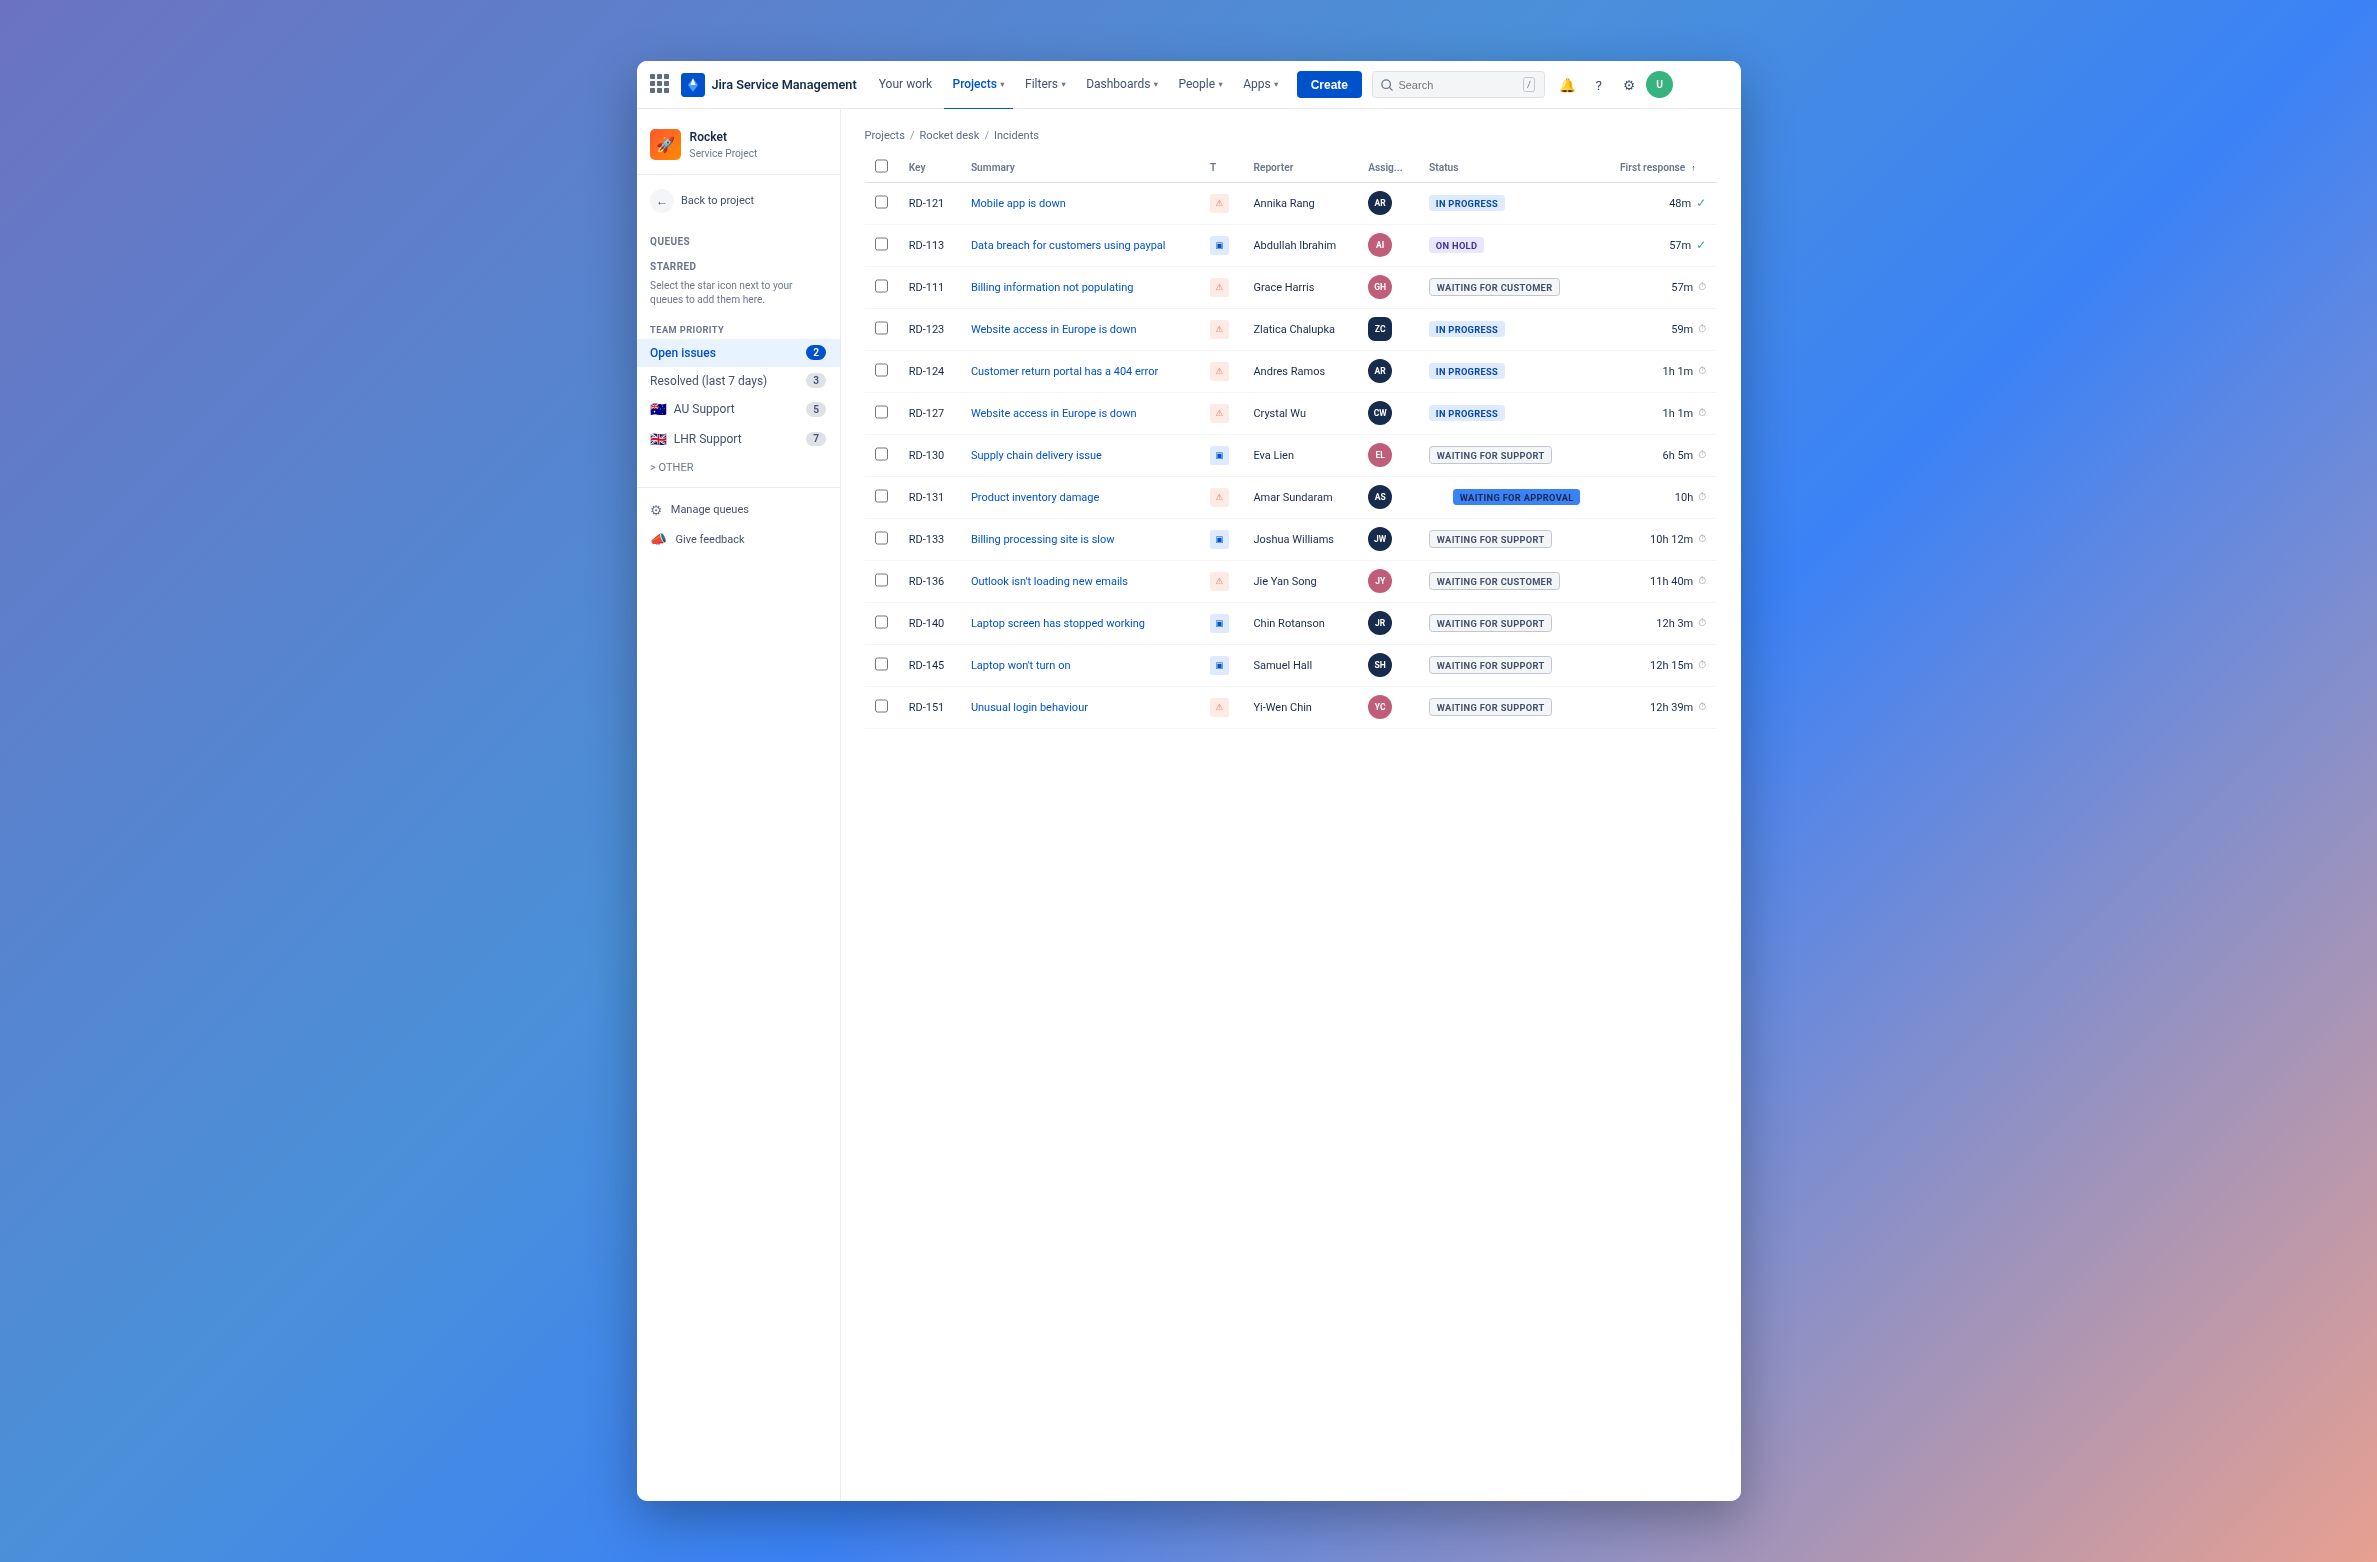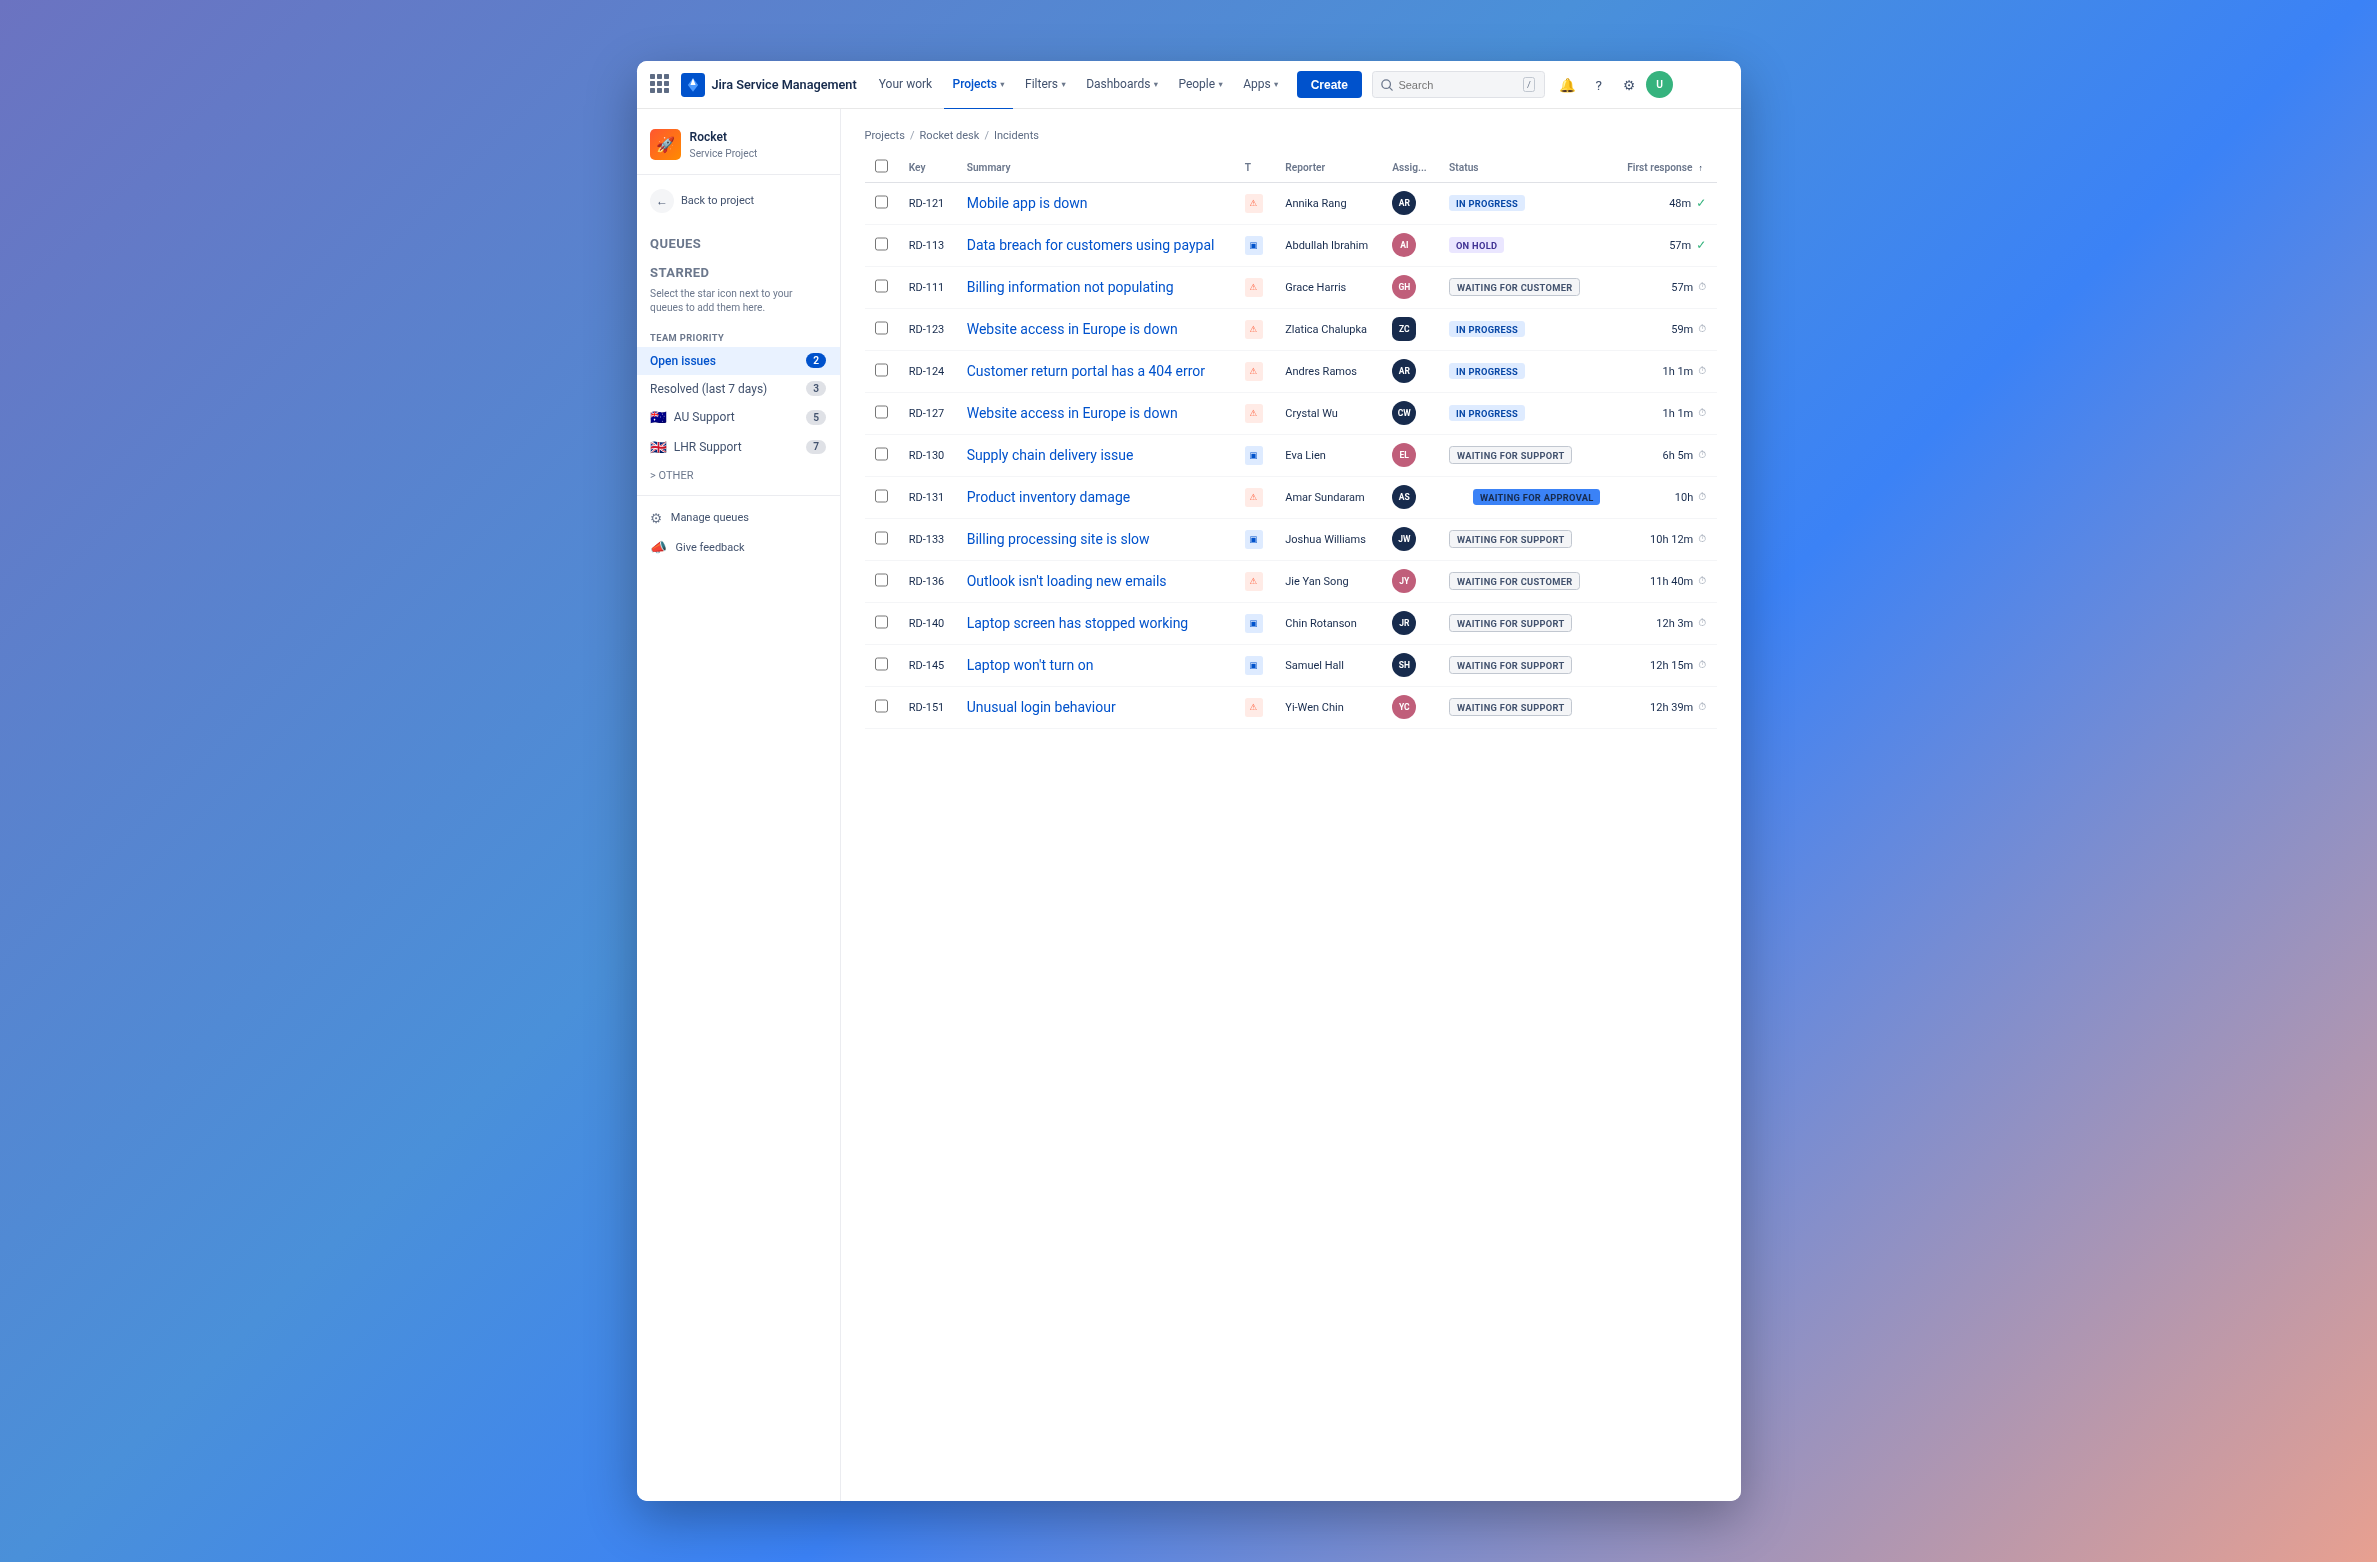--- a/index.html
+++ b/index.html
@@ -207,21 +207,21 @@
       width: 24px;
       height: 24px;
       border-radius: 50%;
       background: #F4F5F7;
       display: flex;
       align-items: center;
       justify-content: center;
       font-size: 12px;
     }
     .sidebar-section-title {
-      font-size: 13px;
+      font-size: 10px;
       font-weight: 700;
       color: #6B778C;
       text-transform: uppercase;
       padding: 10.2px 13.6px 3.4px;
       letter-spacing: 0.4px;
     }
     .sidebar-section-desc {
       font-size: 10.2px;
       color: #6B778C;
       padding: 3.4px 13.6px 6.8px;
@@ -336,21 +336,21 @@
       vertical-align: middle;
     }
     .issue-key {
       color: #42526E;
       font-size: 11px;
       white-space: nowrap;
     }
     .issue-link {
       color: #0052CC;
       text-decoration: none;
-      font-size: 14px;
+      font-size: 11px;
     }
     .checkbox {
       width: 13.6px;
       height: 13.6px;
       border: 1.7px solid #C1C7D0;
       border-radius: 2.5px;
       cursor: pointer;
     }
     .type-icon {
       width: 18.7px;

